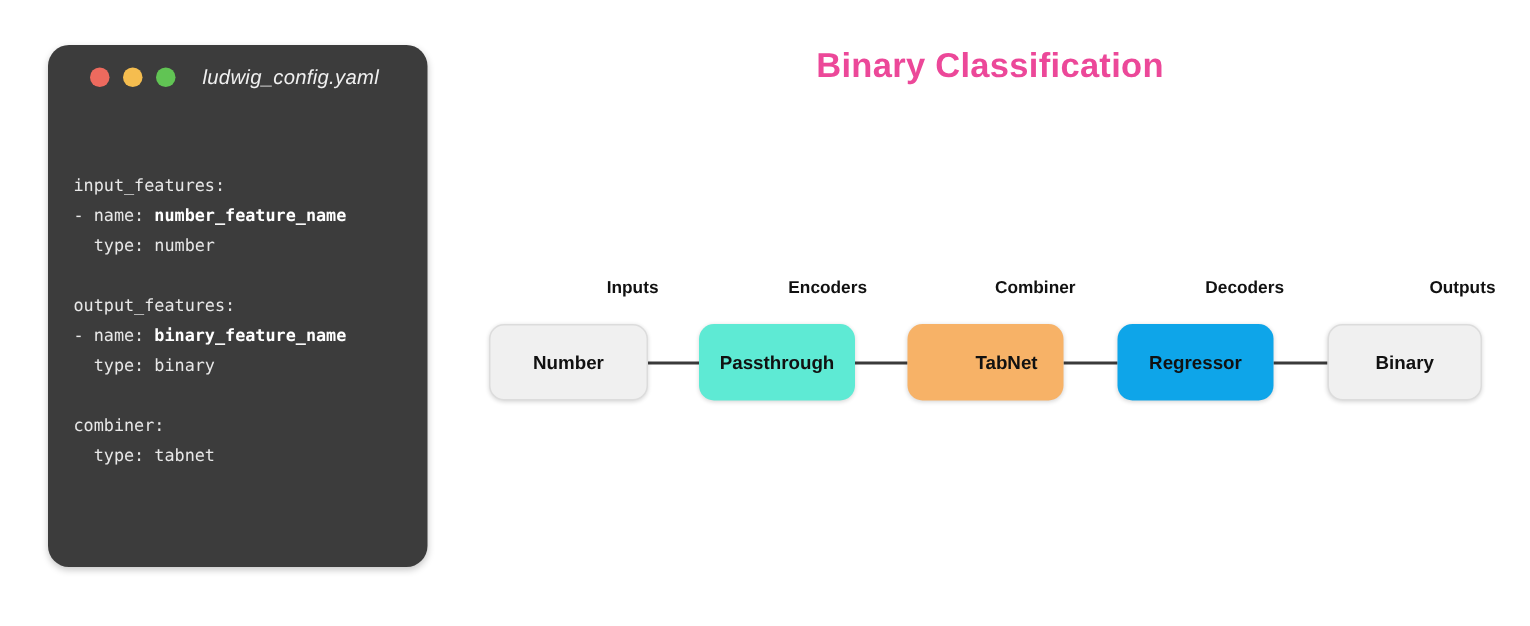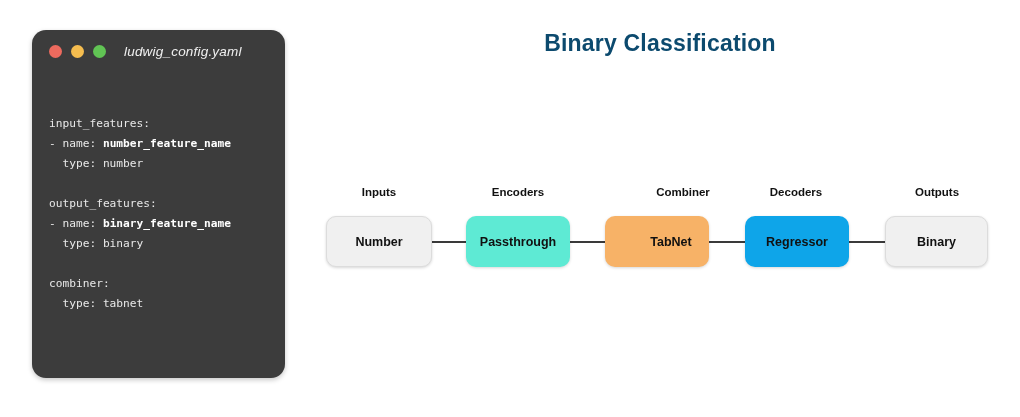--- a/index.html
+++ b/index.html
@@ -22,21 +22,21 @@
     top: 30px;
     width: 253px;
     height: 348px;
     background: #3c3c3c;
     border-radius: 14px;
     box-shadow: 0 2px 5px rgba(0,0,0,0.22);
     box-sizing: border-box;
   }
   .terminal-titlebar {
     position: absolute;
-    left: 0;
+    left: 11px;
     top: 0;
     width: 100%;
     height: 42px;
     display: flex;
     align-items: center;
     padding-left: 17px;
     box-sizing: border-box;
   }
   .dots {
     display: flex;
@@ -80,39 +80,39 @@
 
   
   .diagram-title {
     position: absolute;
     left: 400px;
     top: 30px;
     width: 520px;
     text-align: center;
     font-size: 23px;
     font-weight: bold;
-    color: #0c4a6e;
+    color: #ec4899;
     letter-spacing: 0.2px;
   }
 
   .pipeline {
     position: absolute;
     left: 0;
     top: 0;
     width: 1020px;
     height: 417px;
     pointer-events: none;
   }
 
   .group-label {
     position: absolute;
     font-size: 11.5px;
     font-weight: bold;
     color: #111111;
-    text-align: center;
+    text-align: right;
     top: 186px;
     width: 120px;
     pointer-events: auto;
   }
 
   .node {
     position: absolute;
     top: 216px;
     height: 51px;
     border-radius: 10px;
@@ -157,21 +157,21 @@
 
 <div class="diagram-title">Binary Classification</div>
 
 <div class="pipeline" id="pipeline">
     <div class="connector" style="left: 432px; width: 34px;"></div>
     <div class="connector" style="left: 570px; width: 35px;"></div>
     <div class="connector" style="left: 709px; width: 36px;"></div>
     <div class="connector" style="left: 849px; width: 36px;"></div>
     <div class="group-label" style="left: 319px; width: 120px;">Inputs</div>
     <div class="group-label" style="left: 458px; width: 120px;">Encoders</div>
-    <div class="group-label" style="left: 623px; width: 120px;">Combiner</div>
+    <div class="group-label" style="left: 597px; width: 120px;">Combiner</div>
     <div class="group-label" style="left: 736px; width: 120px;">Decoders</div>
     <div class="group-label" style="left: 877px; width: 120px;">Outputs</div>
     <div class="node plain" style="left: 326px; width: 106px;">
       <span>Number</span>
     </div>
     <div class="node" style="left: 466px; width: 104px; background: #5eead4;">
       <span>Passthrough</span>
     </div>
     <div class="node" style="left: 605px; width: 104px; background: rgb(247, 178, 103); padding-left: 28px;">
       <span>TabNet</span>

